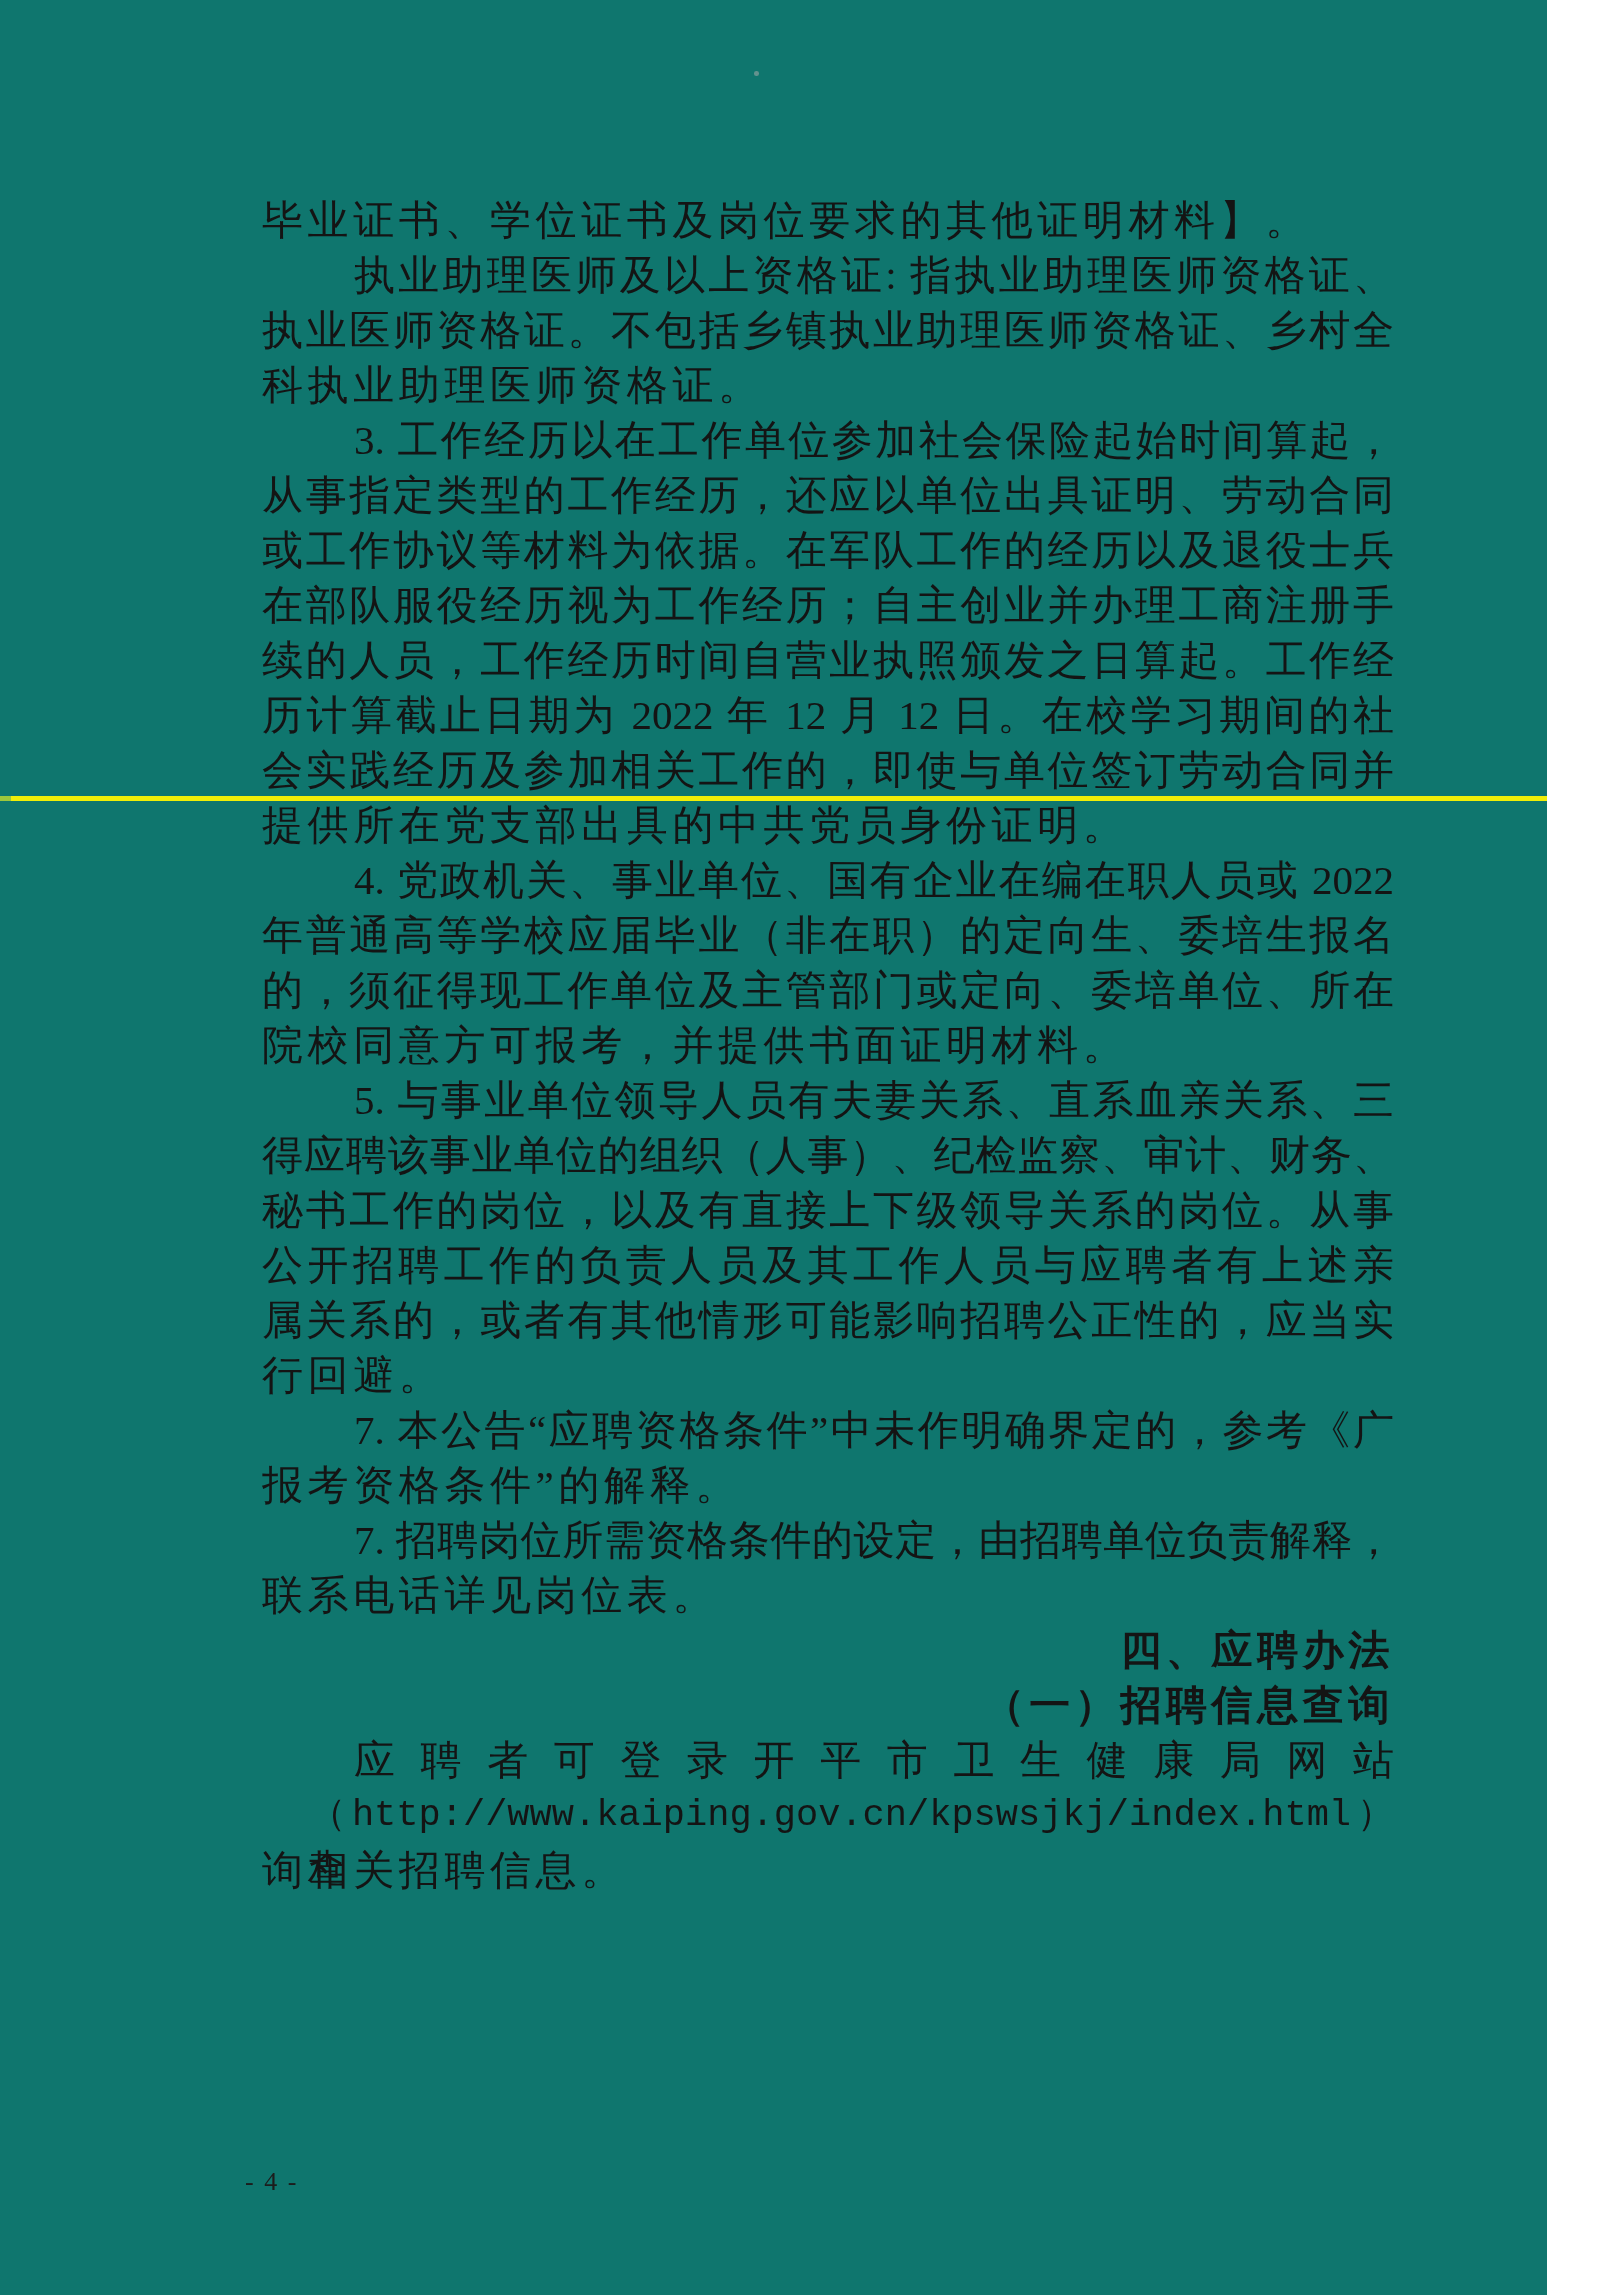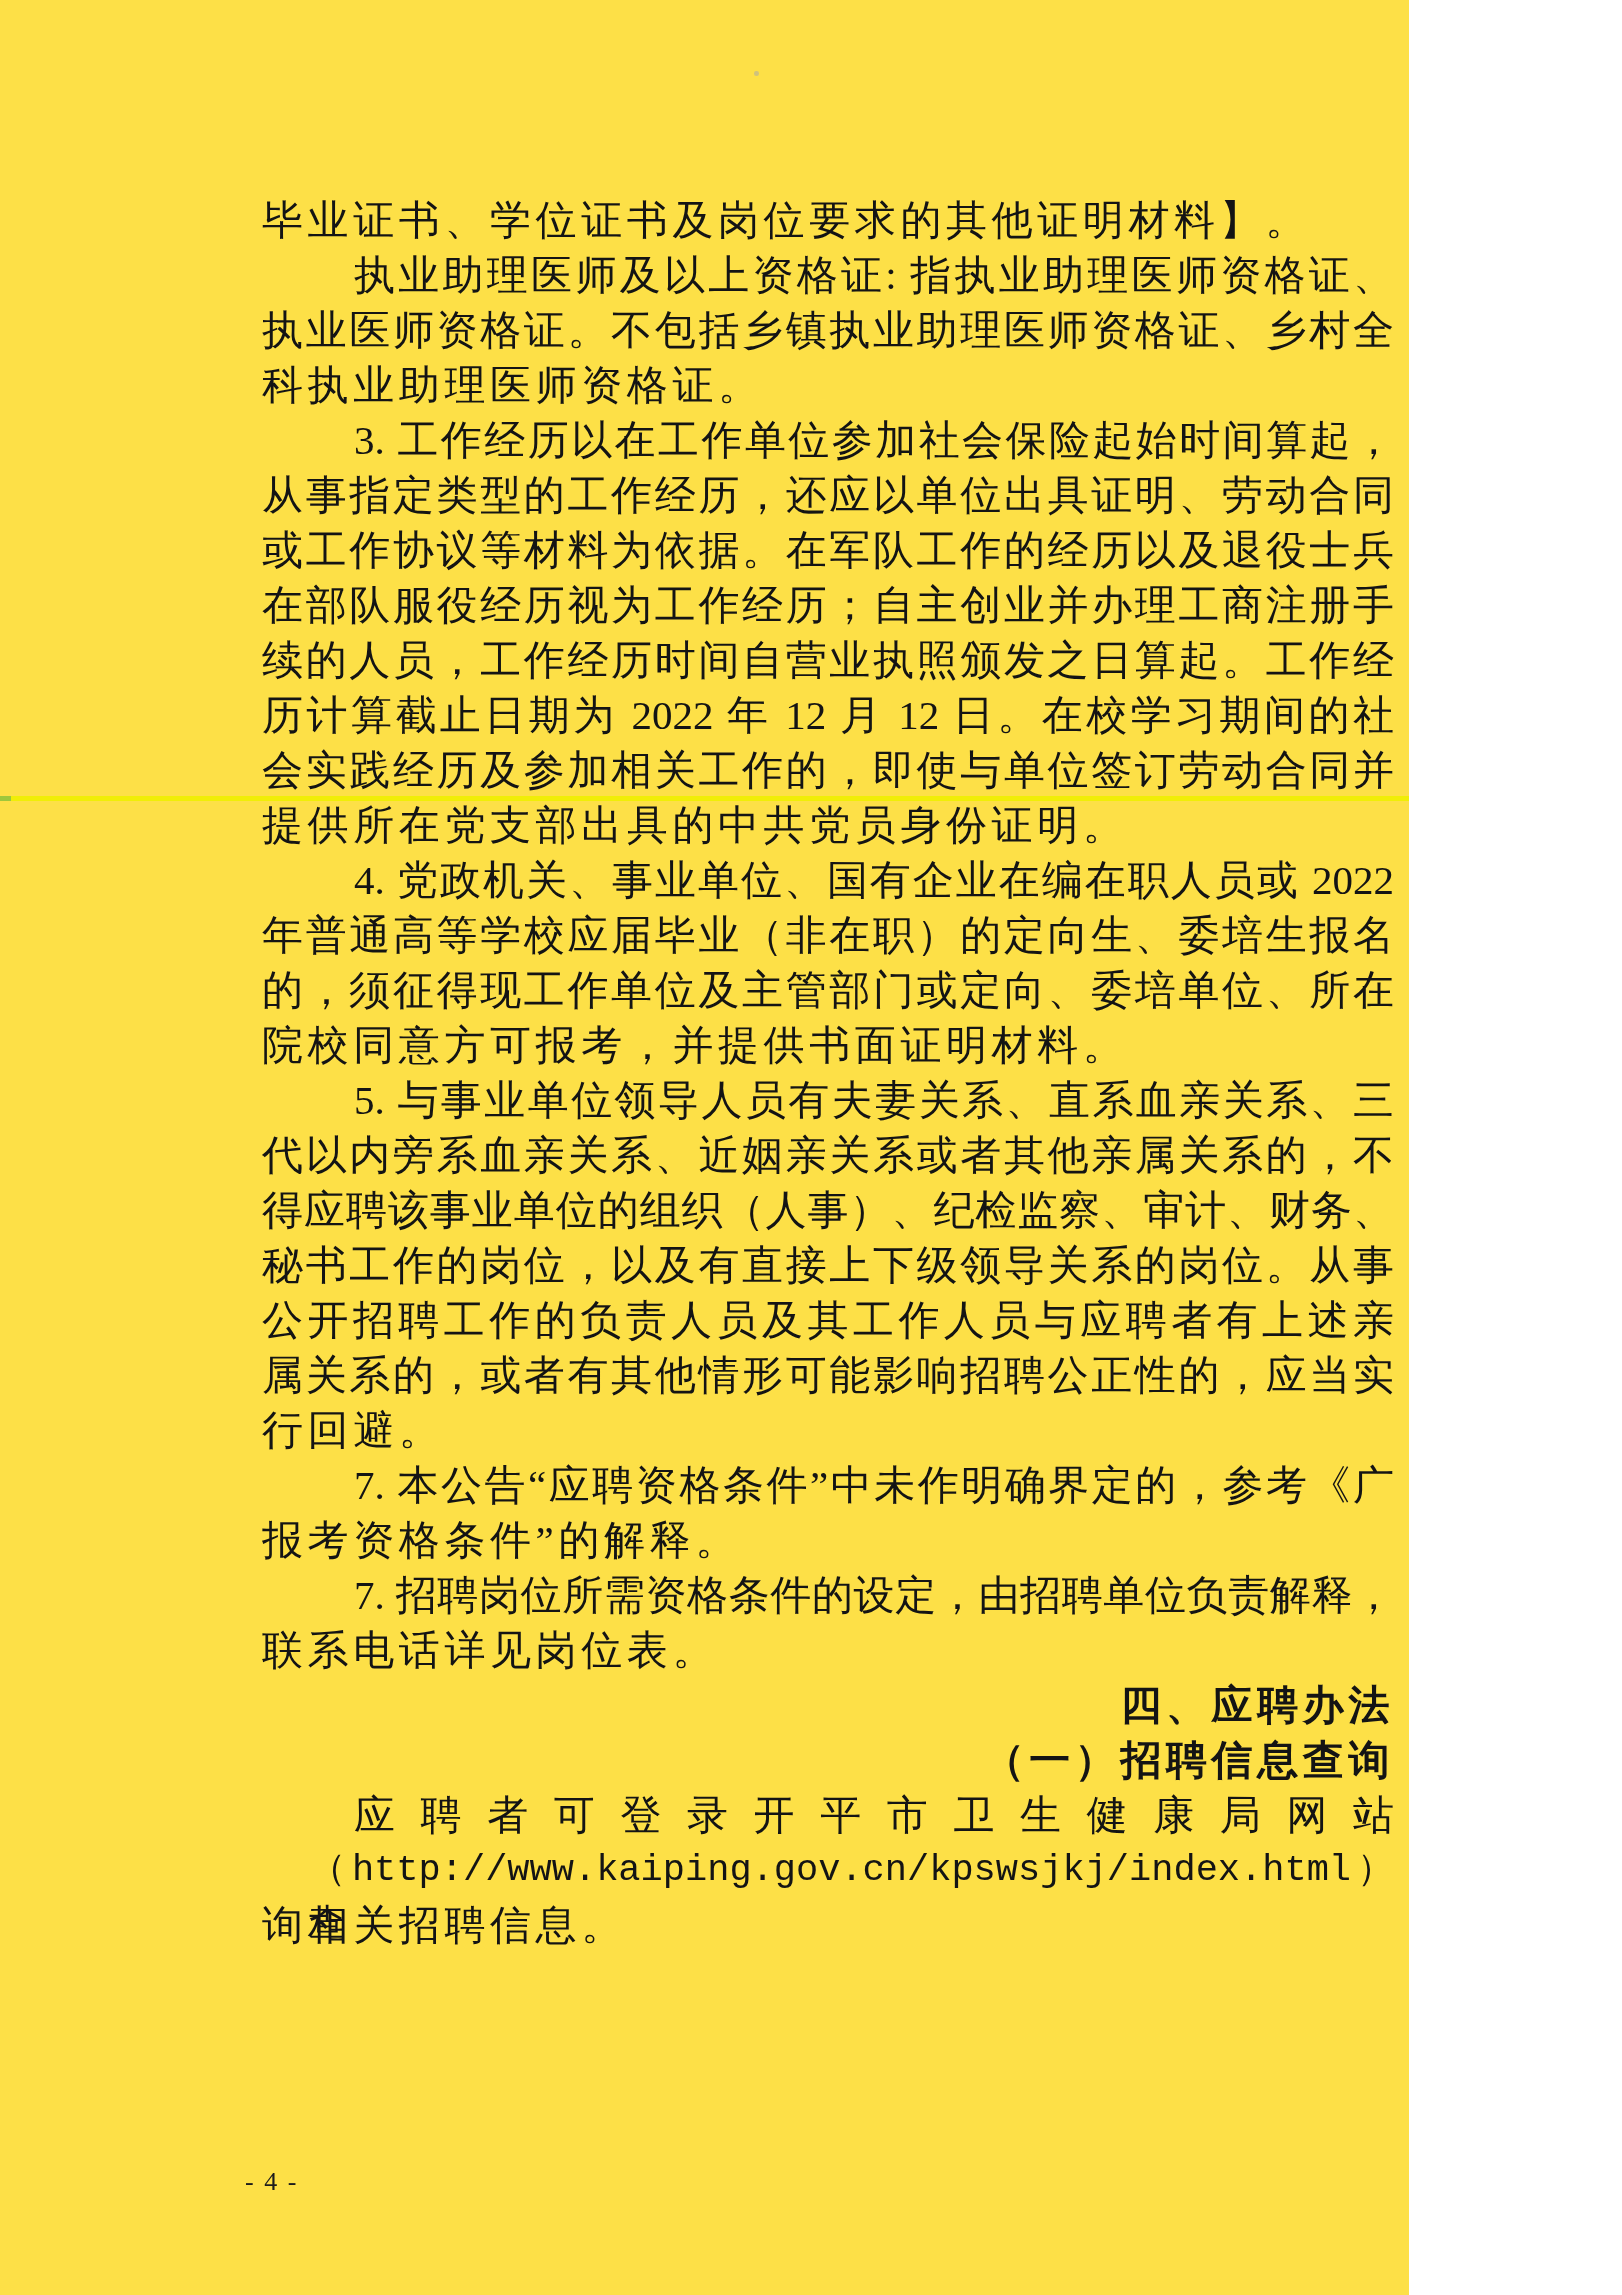--- a/index.html
+++ b/index.html
@@ -3,23 +3,23 @@
 <meta charset="utf-8">
 <title>Scanned Document Page</title>
 <style>
   html, body {
     margin: 0;
     padding: 0;
     background: #ffffff;
   }
   .page {
     position: relative;
-    width: 1409px;
+    width: 1547px;
     height: 2295px;
-    background: #fde047;
+    background: #0f766e;
     overflow: hidden;
     font-family: "Liberation Serif", "DejaVu Serif", serif;
     color: #141414;
   }
   .doc-body {
     position: absolute;
     left: 262px;
     top: 193px;
     width: 1132px;
   }
@@ -102,21 +102,20 @@
       <div class="line justify">在部队服役经历视为工作经历；自主创业并办理工商注册手</div>
       <div class="line justify">续的人员，工作经历时间自营业执照颁发之日算起。工作经</div>
       <div class="line justify">历计算截止日期为 2022 年 12 月 12 日。在校学习期间的社</div>
       <div class="line justify">会实践经历及参加相关工作的，即使与单位签订劳动合同并</div>
       <div class="line">提供所在党支部出具的中共党员身份证明。</div>
       <div class="line indent justify">4. 党政机关、事业单位、国有企业在编在职人员或 2022</div>
       <div class="line justify">年普通高等学校应届毕业（非在职）的定向生、委培生报名</div>
       <div class="line justify">的，须征得现工作单位及主管部门或定向、委培单位、所在</div>
       <div class="line">院校同意方可报考，并提供书面证明材料。</div>
       <div class="line indent justify">5. 与事业单位领导人员有夫妻关系、直系血亲关系、三</div>
-      <div class="line justify">代以内旁系血亲关系、近姻亲关系或者其他亲属关系的，不</div>
       <div class="line justify">得应聘该事业单位的组织（人事）、纪检监察、审计、财务、</div>
       <div class="line justify">秘书工作的岗位，以及有直接上下级领导关系的岗位。从事</div>
       <div class="line justify">公开招聘工作的负责人员及其工作人员与应聘者有上述亲</div>
       <div class="line justify">属关系的，或者有其他情形可能影响招聘公正性的，应当实</div>
       <div class="line">行回避。</div>
       <div class="line indent justify">7. 本公告“应聘资格条件”中未作明确界定的，参考《广</div>
       <div class="line">报考资格条件”的解释。</div>
       <div class="line indent justify">7. 招聘岗位所需资格条件的设定，由招聘单位负责解释，</div>
       <div class="line">联系电话详见岗位表。</div>
       <div class="line indent bold">四、应聘办法</div>

